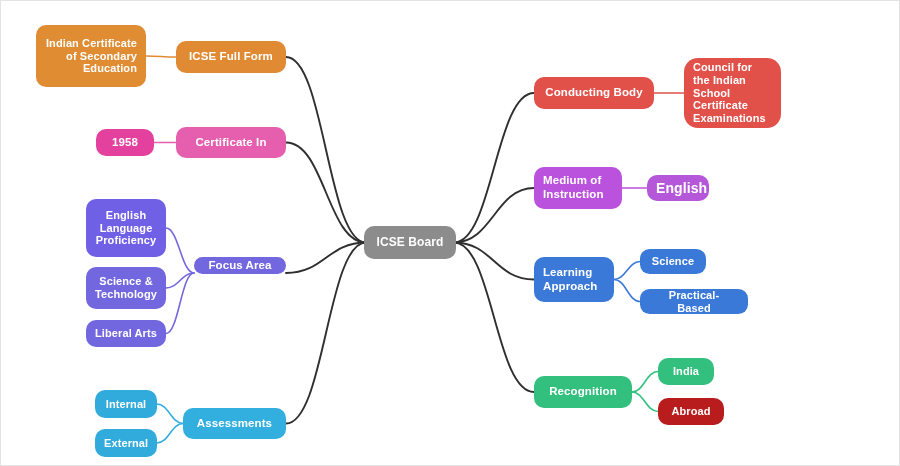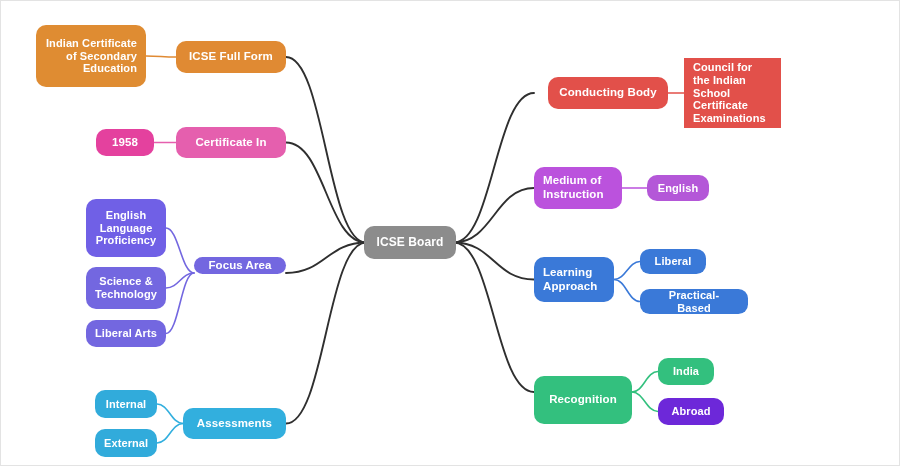--- a/index.html
+++ b/index.html
@@ -105,44 +105,44 @@
       </div>
       <div class="node align-center" style="left: 182px; top: 407px; width: 103px; height: 31px; background: rgb(50, 175, 222); font-size: 11.5px; border-radius: 10px; padding: 0px 9px;">
         <span>Assessments</span>
       </div>
       <div class="node align-center" style="left: 94px; top: 389px; width: 62px; height: 28px; background: rgb(49, 171, 219); font-size: 11px; border-radius: 10px; padding: 0px 5px;">
         <span>Internal</span>
       </div>
       <div class="node align-center" style="left: 94px; top: 428px; width: 62px; height: 28px; background: rgb(49, 171, 219); font-size: 11px; border-radius: 10px; padding: 0px 9px;">
         <span>External</span>
       </div>
-      <div class="node align-center" style="left: 533px; top: 76px; width: 120px; height: 32px; background: rgb(226, 80, 74); font-size: 11.5px; border-radius: 10px; padding: 0px 9px; margin-left: 14px;">
+      <div class="node align-center" style="left: 533px; top: 76px; width: 120px; height: 32px; background: rgb(226, 80, 74); font-size: 11.5px; border-radius: 10px; padding: 0px 9px;">
         <span>Conducting Body</span>
       </div>
-      <div class="node align-left" style="left: 683px; top: 57px; width: 97px; height: 70px; background: rgb(226, 80, 74); font-size: 11px; border-radius: 0; padding: 0px 9px;">
+      <div class="node align-left" style="left: 683px; top: 57px; width: 97px; height: 70px; background: rgb(226, 80, 74); font-size: 11px; border-radius: 14px; padding: 0px 9px;">
         <span>Council for the Indian School Certificate Examinations</span>
       </div>
       <div class="node align-left" style="left: 533px; top: 166px; width: 88px; height: 42px; background: rgb(187, 82, 221); font-size: 11.5px; border-radius: 10px; padding: 0px 9px;">
         <span>Medium of Instruction</span>
       </div>
-      <div class="node align-center" style="left: 646px; top: 174px; width: 62px; height: 26px; background: rgb(180, 87, 216); font-size: 11px; border-radius: 10px; padding: 0px 9px;">
+      <div class="node align-center" style="left: 646px; top: 174px; width: 62px; height: 26px; background: rgb(180, 87, 216); font-size: 14px; border-radius: 10px; padding: 0px 9px;">
         <span>English</span>
       </div>
       <div class="node align-left" style="left: 533px; top: 256px; width: 80px; height: 45px; background: rgb(58, 121, 216); font-size: 11.5px; border-radius: 10px; padding: 0px 9px;">
         <span>Learning Approach</span>
       </div>
       <div class="node align-center" style="left: 639px; top: 248px; width: 66px; height: 25px; background: rgb(58, 121, 216); font-size: 11px; border-radius: 9.61538px; padding: 0px 9px;">
-        <span>Liberal</span>
+        <span>Science</span>
       </div>
       <div class="node align-center" style="left: 639px; top: 288px; width: 108px; height: 25px; background: rgb(58, 121, 216); font-size: 11px; border-radius: 9.61538px; padding: 0px 19px;">
         <span>Practical-Based</span>
       </div>
-      <div class="node align-center" style="left: 533px; top: 375px; width: 98px; height: 48px; background: rgb(51, 192, 126); font-size: 11.5px; border-radius: 10px; padding: 16px 9px;">
+      <div class="node align-center" style="left: 533px; top: 375px; width: 98px; height: 32px; background: rgb(51, 192, 126); font-size: 11.5px; border-radius: 10px; padding: 16px 9px;">
         <span>Recognition</span>
       </div>
       <div class="node align-center" style="left: 657px; top: 357px; width: 56px; height: 27px; background: rgb(51, 192, 126); font-size: 11px; border-radius: 10px; padding: 0px 9px;">
         <span>India</span>
       </div>
-      <div class="node align-center" style="left: 657px; top: 397px; width: 66px; height: 27px; background: #6d28d9; font-size: 11px; border-radius: 10px; padding: 0px 9px;">
+      <div class="node align-center" style="left: 657px; top: 397px; width: 66px; height: 27px; background: #b91c1c; font-size: 11px; border-radius: 10px; padding: 0px 9px;">
         <span>Abroad</span>
       </div>
     </div>
 </div>
 
 </body></html>

